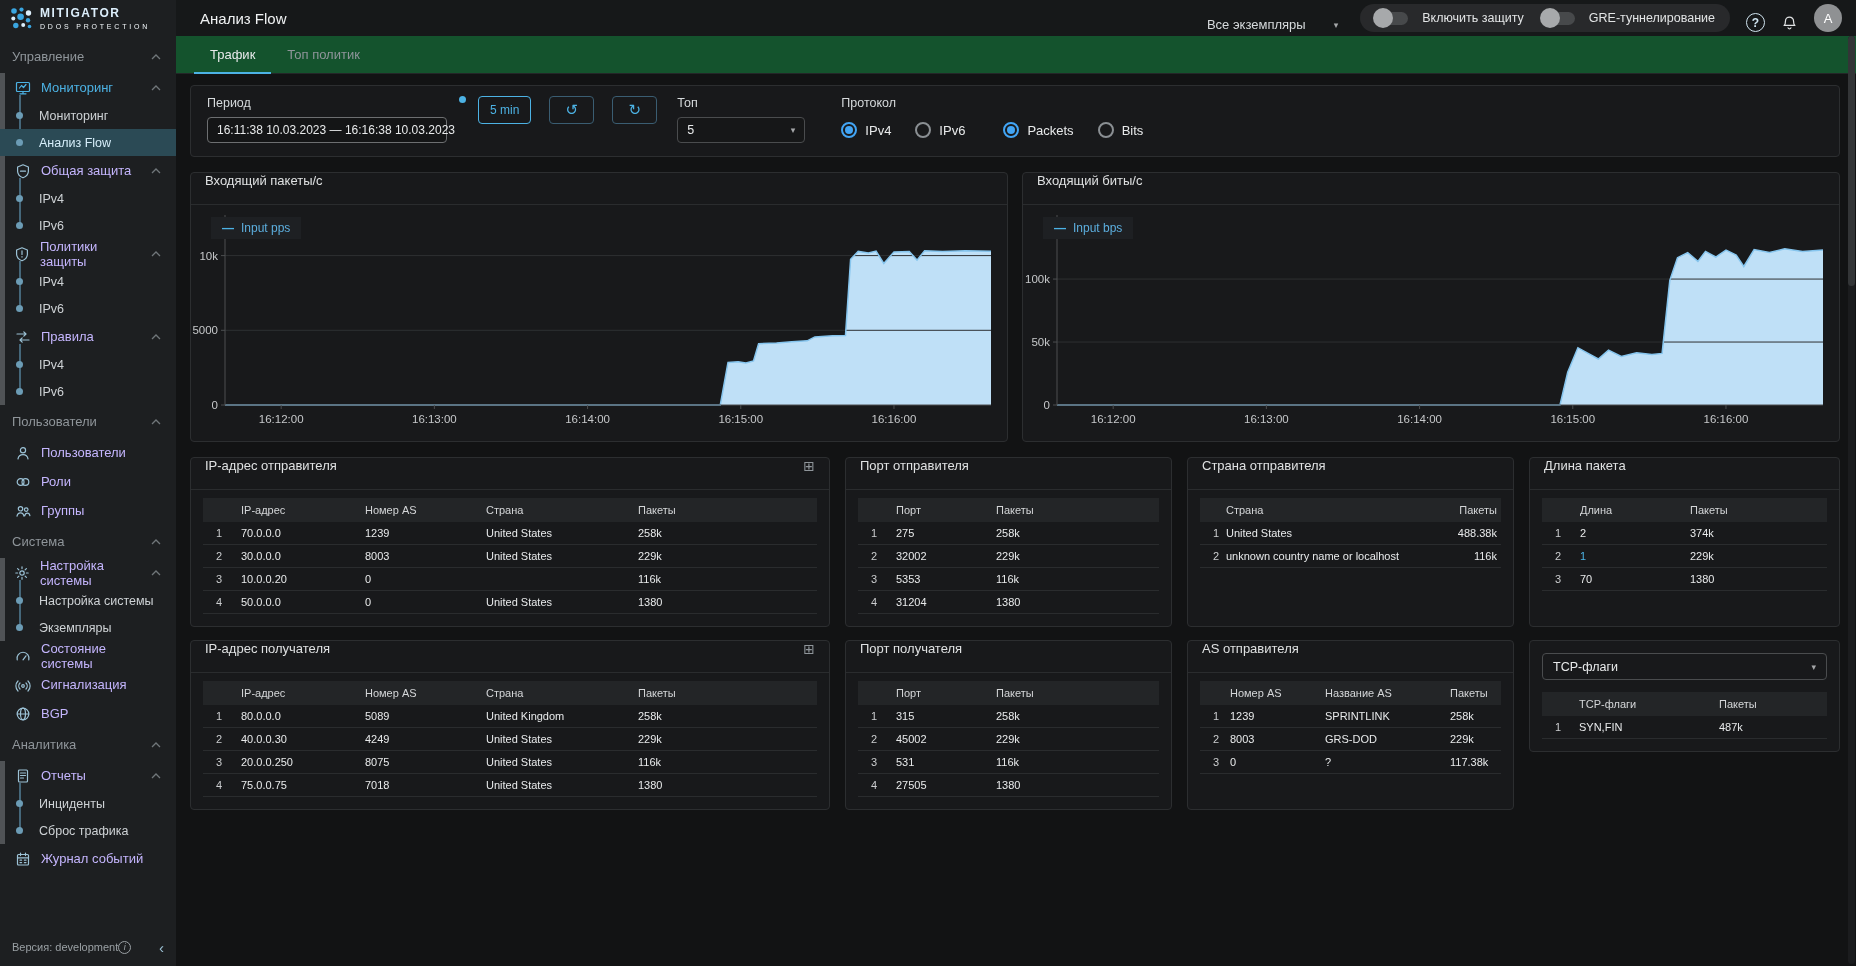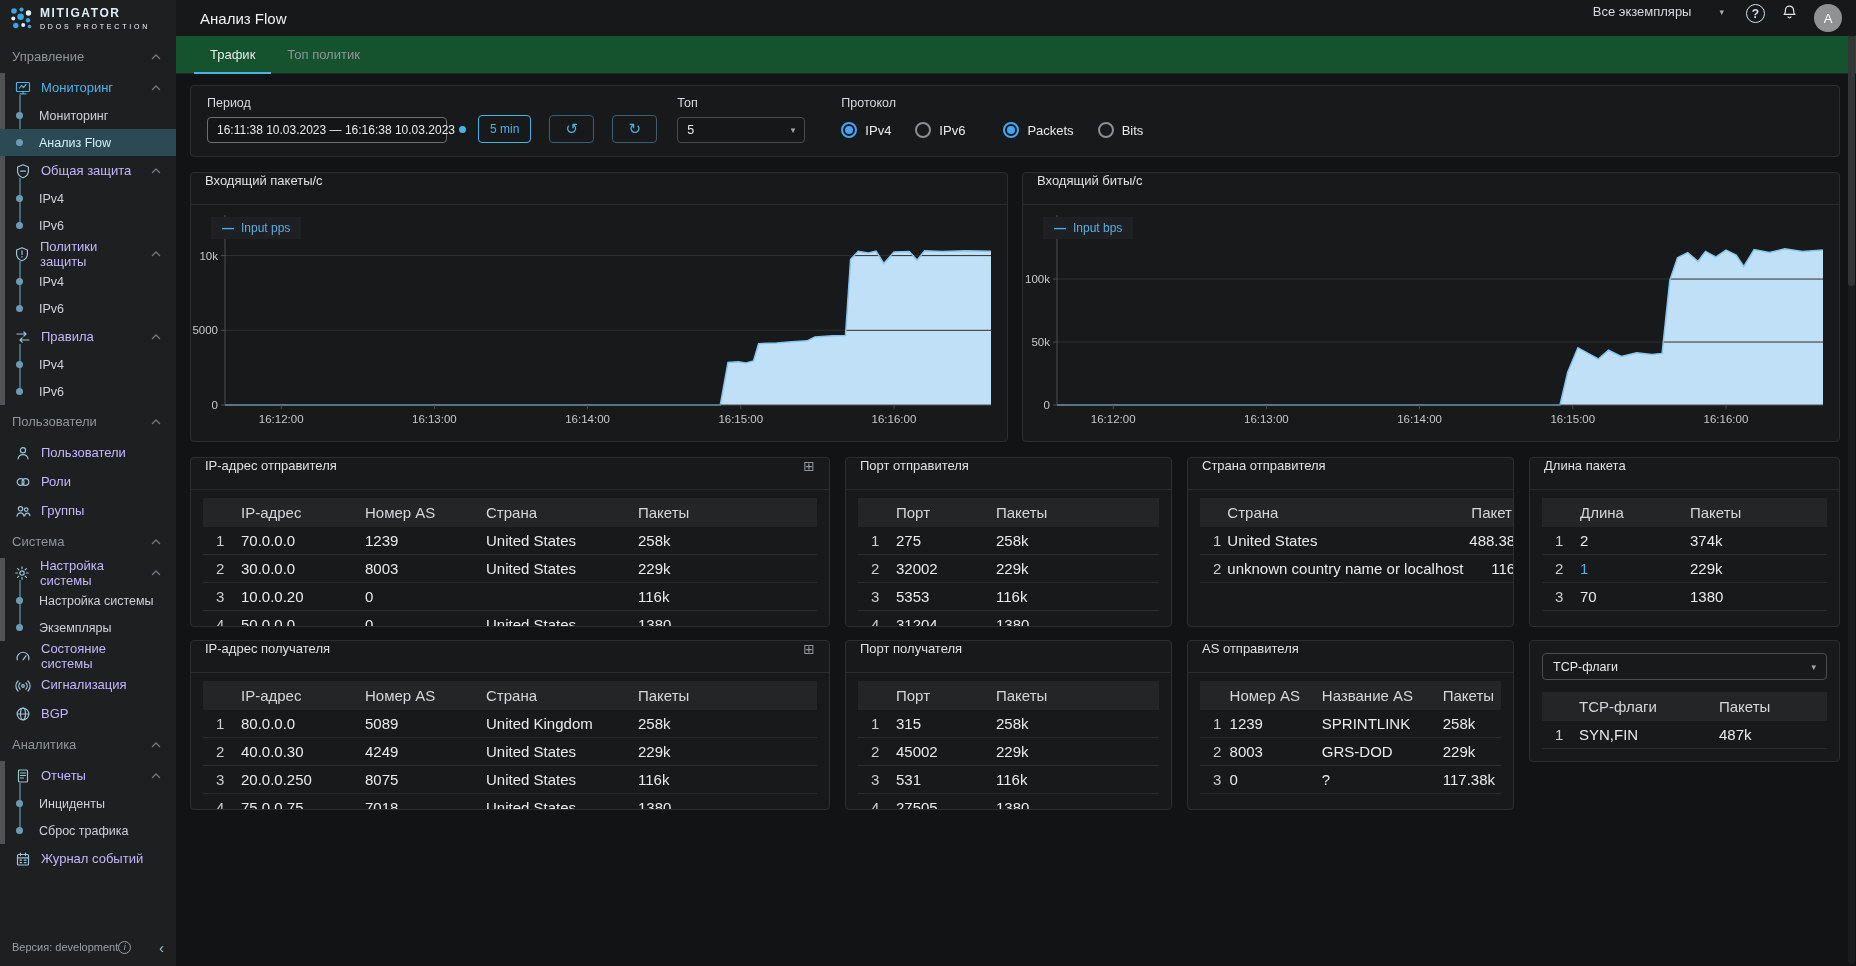--- a/index.html
+++ b/index.html
@@ -28,21 +28,21 @@
   .sb-child .dot{position:absolute;left:16px;top:10px;width:7px;height:7px;border-radius:50%;background:#6c9cb5}
   .sb-child.active{background:#2b4a55;color:#d6eefa}
   .sb-footer{height:38px;display:flex;align-items:center;padding:0 12px;color:#9aa0a4;font-size:11px;}
   .info-ic{width:13px;height:13px;border:1px solid #9aa0a4;border-radius:50%;font-size:9px;display:flex;align-items:center;justify-content:center;font-style:italic}
   .collapse-ch{margin-left:auto;color:#9cc2d6;font-size:15px;line-height:15px}
 
   
   .right{flex:1;display:flex;flex-direction:column;min-width:0}
   .topbar{height:36px;background:#161819;display:flex;align-items:center;padding:0 14px 0 24px}
   .tb-title{font-size:15px;color:#f0f2f3}
-  .tb-right{margin-left:auto;display:flex;align-items:flex-start;gap:16px}
+  .tb-right{margin-left:auto;display:flex;align-items:flex-end;gap:16px}
   .tb-select{display:flex;align-items:center;gap:28px;color:#d6dadc;font-size:13px;cursor:pointer;margin-right:6px}
   .caret{color:#a5a7a9;font-size:9px}
   .pill{background:#28292b;border-radius:15px;height:28px;display:flex;align-items:center;padding:0 15px;gap:10px}
   .switch{width:33px;height:13px;background:#47494b;border-radius:7px;position:relative;margin-right:4px;cursor:pointer}
   .switch .knob{position:absolute;left:-2px;top:-3.5px;width:20px;height:20px;border-radius:50%;background:#a7a9ab}
   .sw-label{color:#e2e4e5;font-size:12.5px;margin-right:8px}
   .sw-label:last-child{margin-right:0}
   .help-ic{width:19px;height:19px;border:1.6px solid #cfe3ef;border-radius:50%;color:#cfe3ef;font-size:12px;font-weight:bold;display:flex;align-items:center;justify-content:center;cursor:pointer}
   .bell{color:#e2e4e5;display:flex;cursor:pointer}
   .bell svg{fill:none;stroke:currentColor;stroke-width:1.3;stroke-linecap:round;stroke-linejoin:round}
@@ -52,21 +52,21 @@
   .tab{display:flex;align-items:center;padding:0 16px;font-size:13px;color:#8f959a;position:relative;cursor:pointer}
   .tab.active{color:#e8eaeb}
   .tab.active::after{content:'';position:absolute;left:0;right:0;bottom:-1px;height:2px;background:#4cb2e4}
 
   .main{flex:1;padding:11px 16px 0 14px;min-width:0}
   .panel{background:#18191b;border:1px solid #2c2e30;border-radius:4px}
   .panel-title{padding:0 14px;height:32px;display:flex;align-items:flex-start;justify-content:space-between;font-size:13px;color:#dfe1e2;border-bottom:1px solid #2a2c2e}
   .expand-ic{color:#8f959a;font-size:14px;cursor:pointer}
 
   
-  .filterbar{display:flex;align-items:flex-end;gap:12px;padding:10px 16px 13px;height:72px;margin-bottom:15px}
+  .filterbar{display:flex;align-items:flex-start;gap:12px;padding:10px 16px 13px;height:72px;margin-bottom:15px}
   .fgroup{display:flex;flex-direction:column;gap:7px}
   .flabel{font-size:12.5px;color:#d6dadc;line-height:14px}
   .period-input{width:240px;height:26px;background:#141516;border:1px solid #6d6f71;border-radius:4px;color:#e8eaeb;font-size:12px;display:flex;align-items:center;padding:0 9px;white-space:nowrap;cursor:text}
   .bluedot{width:7px;height:7px;border-radius:50%;background:#4cb2e4;margin-bottom:10px}
   .btn-5min{height:28px;padding:0 11px;border:1.4px solid #4cb2e4;border-radius:4px;background:transparent;color:#4cb2e4;font-size:12px;display:flex;align-items:center;cursor:pointer;font-family:inherit}
   .btn-ico{height:28px;width:45px;border:1px solid #3a5d72;border-radius:4px;background:transparent;color:#4cb2e4;font-size:15px;display:flex;align-items:center;justify-content:center;cursor:pointer;margin-left:6px}
   .top-group{margin-left:8px}
   .select{width:128px;height:26px;background:#161718;border:1px solid #4a4c4e;border-radius:4px;color:#e8eaeb;font-size:12.5px;display:flex;align-items:center;justify-content:space-between;padding:0 9px;cursor:pointer}
   .proto-group{margin-left:24px}
   .radios{display:flex;align-items:center;height:26px;gap:24px}
@@ -83,21 +83,21 @@
   .chart-body svg{position:absolute;left:0;top:0}
   .legend{position:absolute;left:20px;top:12px;background:#1e2023;padding:4px 11px;font-size:12px;color:#5caede;display:flex;align-items:center;gap:7px}
   .legend .dash{color:#4cb2e4;font-weight:bold}
 
   
   .tables-row{display:flex;gap:15px;margin-bottom:13px;align-items:stretch}
   .tp1{width:640px;min-width:640px}
   .tp2,.tp3{width:327px;min-width:327px}
   .tp4{flex:1;min-width:0}
   .tpanel{height:170px;overflow:hidden}
-  table.dtable{border-collapse:collapse;width:calc(100% - 24px);margin:8px 12px 0;font-size:15px;color:#e8eaeb;table-layout:auto;white-space:nowrap}
+  table.dtable{border-collapse:collapse;width:calc(100% - 24px);margin:8px 12px 0;font-size:11px;color:#e8eaeb;table-layout:auto;white-space:nowrap}
   .dtable th{background:#232527;font-weight:400;text-align:left;color:#d4d6d8;padding:6px 6px 6px 0}
   .dtable td{padding:5px 6px 5px 0}
   .dtable tbody tr{border-bottom:1px solid #2a2c2e}
   .dtable th:first-child,.dtable td:first-child{padding-left:13px}
   .dtable td.idx{color:#cbcdcf}
   .dtable .r{text-align:right;padding-right:4px}
   .dtable td.link{color:#4cb2e4}
   .tcp-panel{padding:12px 12px 12px}
   .tcp-select{height:27px;border:1px solid #4a4c4e;border-radius:4px;display:flex;align-items:center;justify-content:space-between;padding:0 10px;font-size:12.5px;color:#e8eaeb;cursor:pointer}
   .tcp-panel table.dtable{width:100%;margin:12px 0 0}
@@ -405,20 +405,30 @@
   </aside>
 
   <div class="right">
     <header class="topbar">
       <div class="tb-title">Анализ Flow</div>
       <div class="tb-right">
         <div class="tb-select">
           <span>Все экземпляры</span>
           <span class="caret">▾</span>
         </div>
+        <div class="pill" id="toggles">
+            <span class="switch">
+              <span class="knob"></span>
+            </span>
+            <span class="sw-label">Включить защиту</span>
+            <span class="switch">
+              <span class="knob"></span>
+            </span>
+            <span class="sw-label">GRE-туннелирование</span>
+          </div>
         <span class="help-ic">?</span>
         <span class="bell">
           <svg width="17" height="17" viewBox="0 0 18 18">
               <path d="M9 2.2a4.3 4.3 0 0 0-4.3 4.3c0 3.4-1.4 4.6-1.4 4.6h11.4s-1.4-1.2-1.4-4.6A4.3 4.3 0 0 0 9 2.2Z"></path>
               <path d="M7.5 13.6a1.6 1.6 0 0 0 3 0"></path>
             </svg>
         </span>
         <div class="avatar">A</div>
       </div>
     </header>

